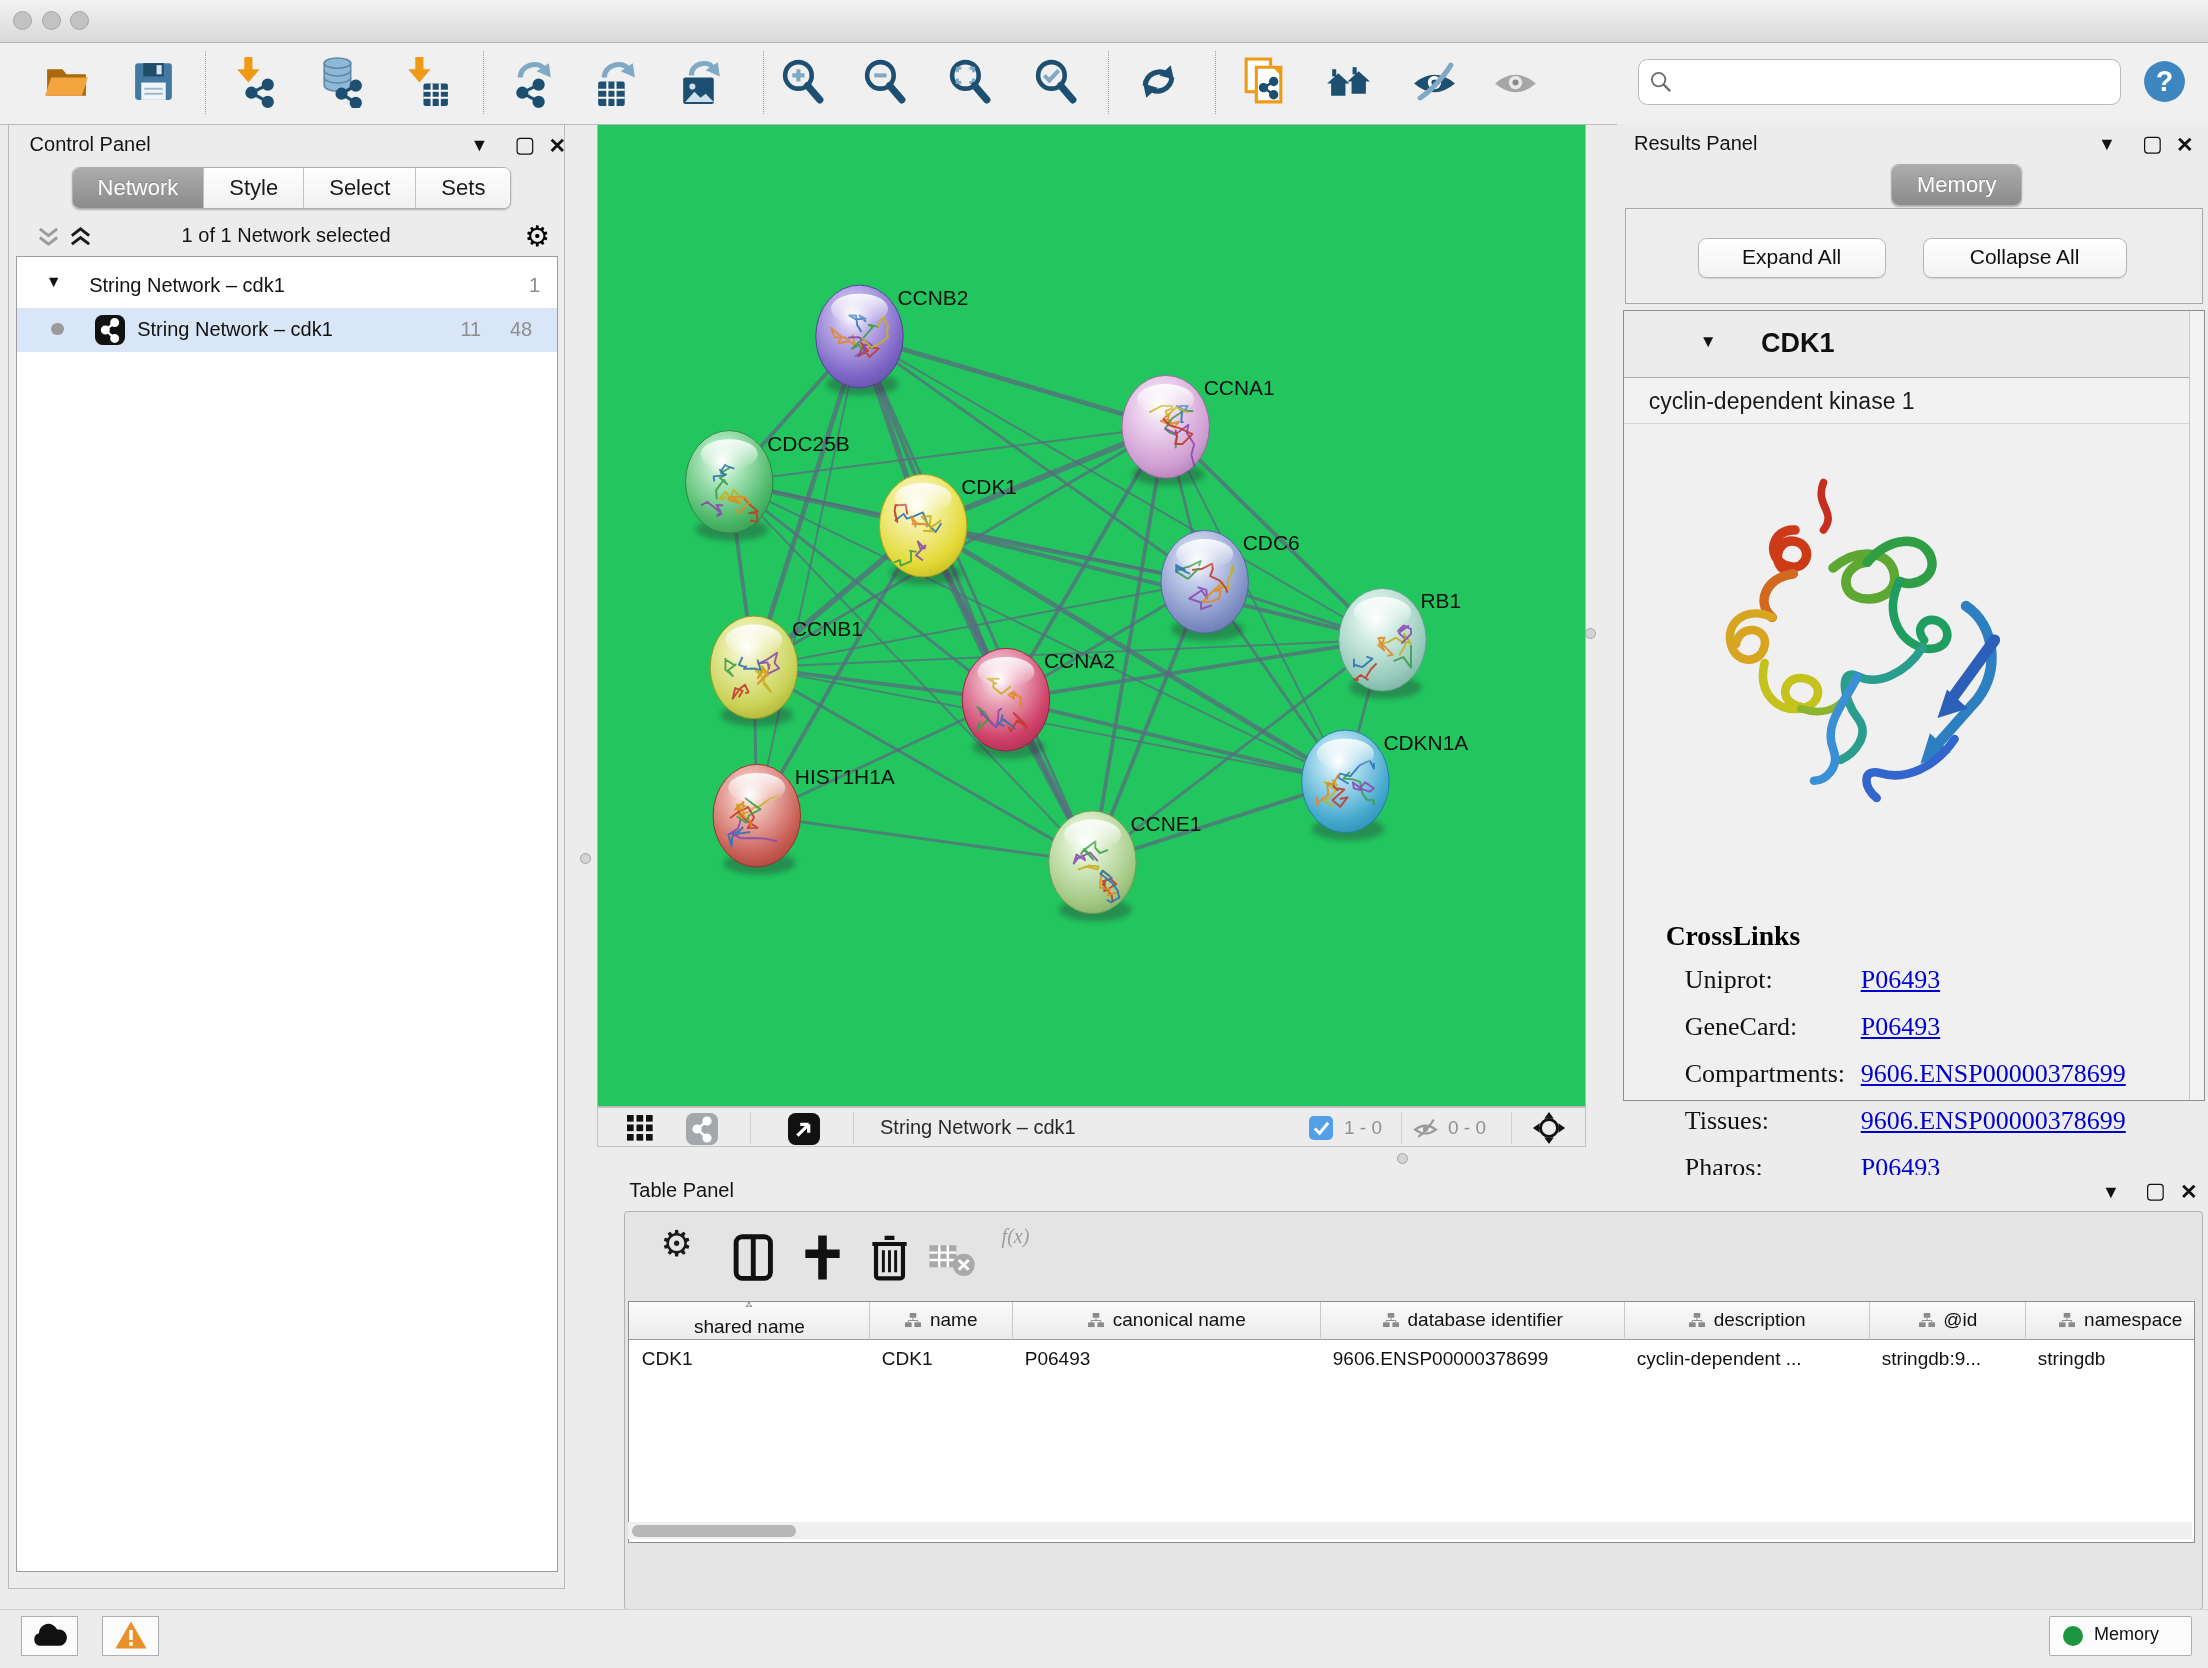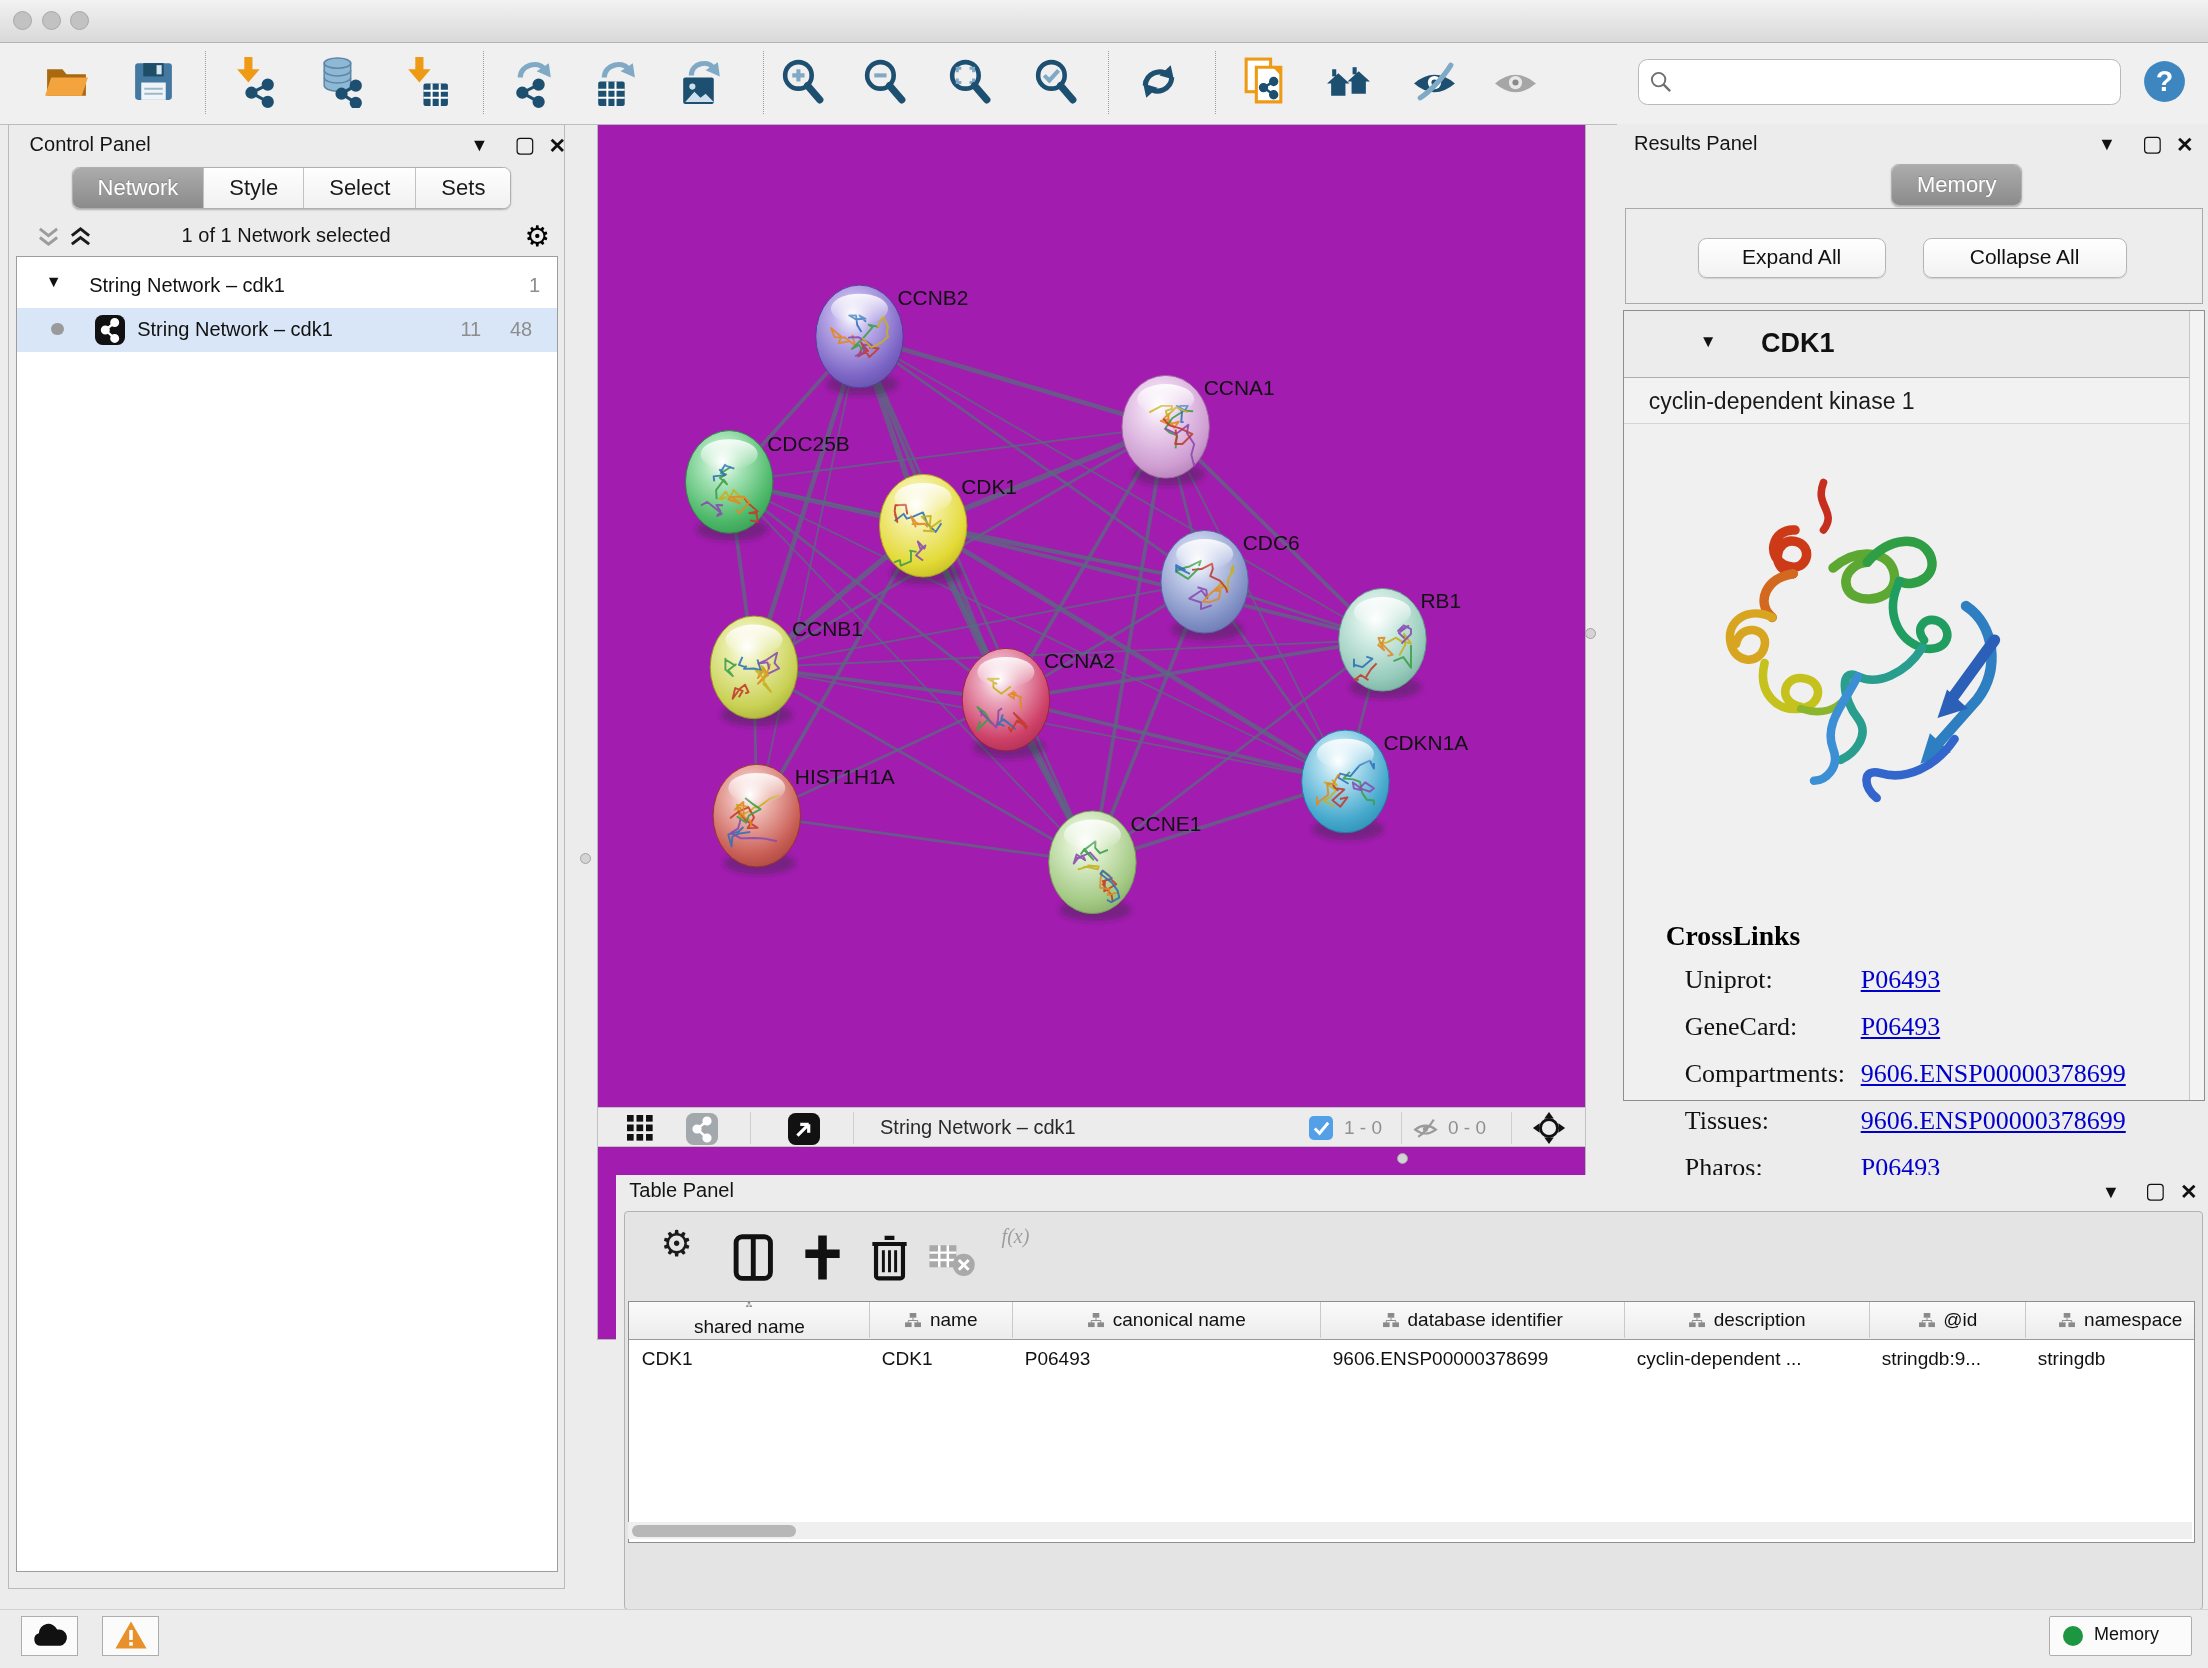--- a/index.html
+++ b/index.html
@@ -49,21 +49,21 @@
   .trow{position:absolute;left:0;width:100%;height:44px;}
   .trow .lbl{position:absolute;top:9.5px;font-size:20px;color:#111;white-space:nowrap;}
   .trow .cnt{position:absolute;top:9.5px;font-size:20px;color:#8d8d8d;text-align:right;}
   #trow2{background:#d9e6f8;}
   .neticon{position:absolute;left:78px;top:6.7px;width:30px;height:30px;border-radius:7.6px;
     background:#111;}
   .graydot{position:absolute;left:34px;top:15px;width:12.4px;height:12.4px;border-radius:50%;
     background:#9a9a9a;}
   
   #netarea{left:597px;top:124px;width:989px;height:1023px;}
-  #netcanvas{position:absolute;left:0;top:0;width:989px;height:1216px;background:#a21caf;
+  #netcanvas{position:absolute;left:0;top:0;width:989px;height:983px;background:#22c55e;
     border:1px solid #b7b7b7;box-sizing:border-box;}
   #netstatusbar{position:absolute;left:0;top:983px;width:989px;height:40px;
     background:#ececec;border:1px solid #c2c2c2;box-sizing:border-box;}
   .nsb-sep{position:absolute;top:3.8px;height:32px;border-left:1px solid #cfcfcf;}
   .nsb-txt{position:absolute;top:7.6px;font-size:20px;color:#2a2a2a;white-space:nowrap;}
   .nsb-count{position:absolute;top:8.6px;font-size:19px;color:#909090;}
   
   #resultspanel{left:1617px;top:124px;width:592px;height:1050px;background:#ececec;}
   #rp-tab{left:274px;top:40px;}
   #rp-box{position:absolute;left:7.6px;top:84px;width:578px;height:96px;

